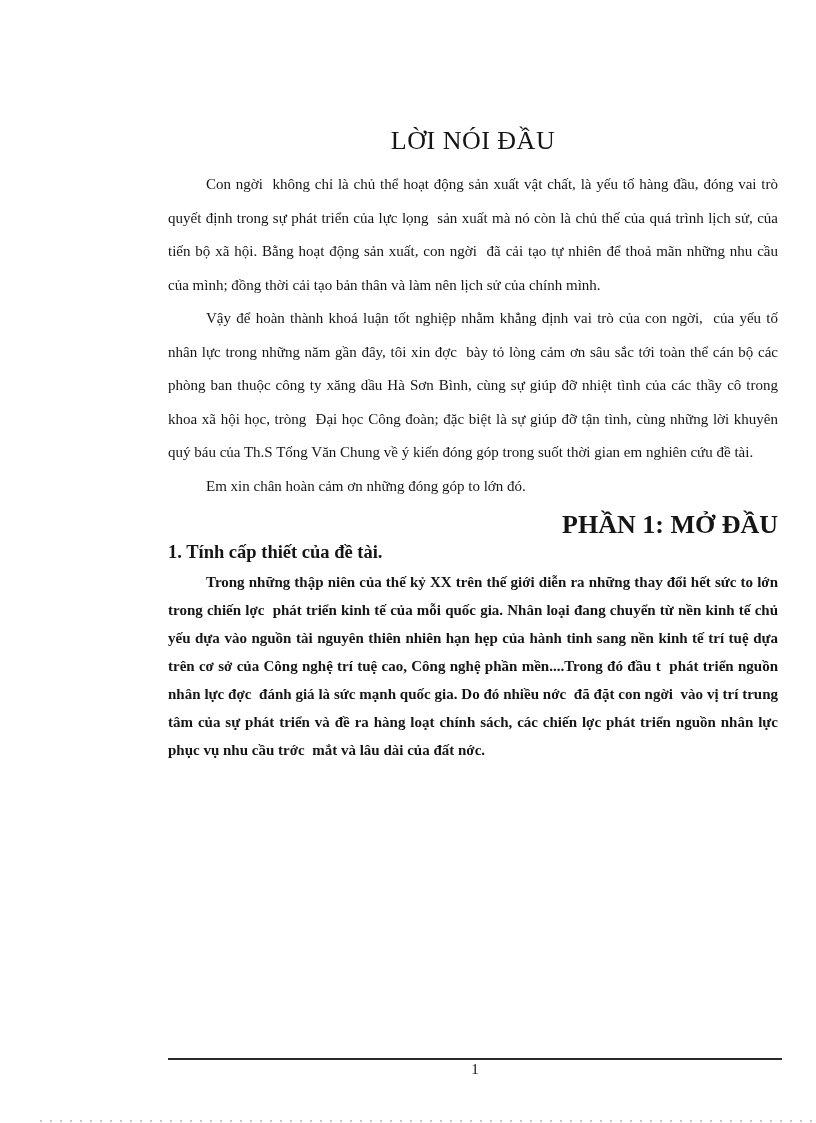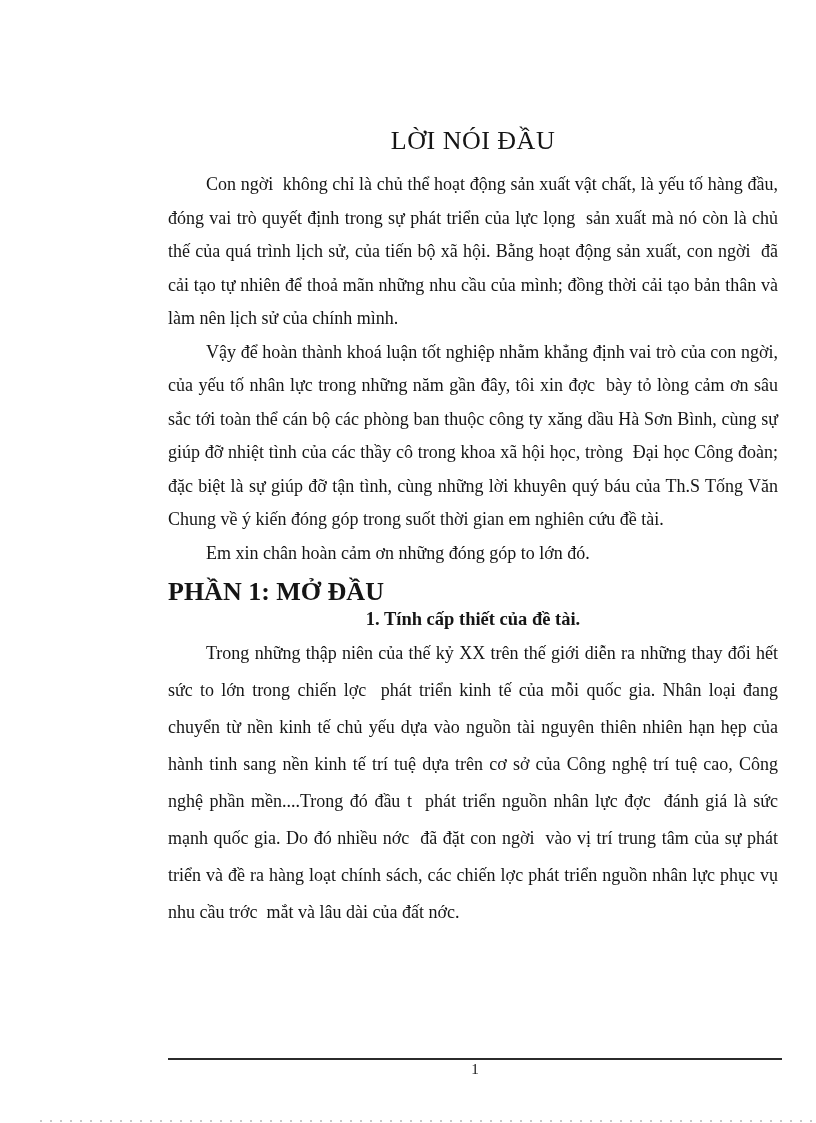--- a/index.html
+++ b/index.html
@@ -25,38 +25,37 @@
   }
   h1.doc-title {
     font-size: 26px;
     font-weight: 400;
     text-align: center;
     margin: 0 0 12px 0;
     letter-spacing: 0.5px;
   }
   p.para {
     margin: 0;
-    font-size: 18px;
+    font-size: 15px;
     text-align: justify;
     text-indent: 38px;
     white-space: pre-wrap;
   }
   p.lead  { line-height: 33.5px; }
-  p.tight { line-height: 37px; }
+  p.tight { line-height: 28px; font-weight: bold; }
   h2.part-title {
     font-size: 26px;
     font-weight: 700;
-    text-align: left;
+    text-align: right;
     margin: 7px 0 2px 0;
   }
   h3.section-heading {
     font-size: 18.5px;
     font-weight: 700;
     margin: 2px 0 5px 0;
-    text-align: center;
   }
   .footer-rule {
     position: absolute;
     left: 128px;
     top: 1058px;
     width: 614px;
     border-top: 2px solid #2b2b2b;
   }
   .page-number {
     position: absolute;

